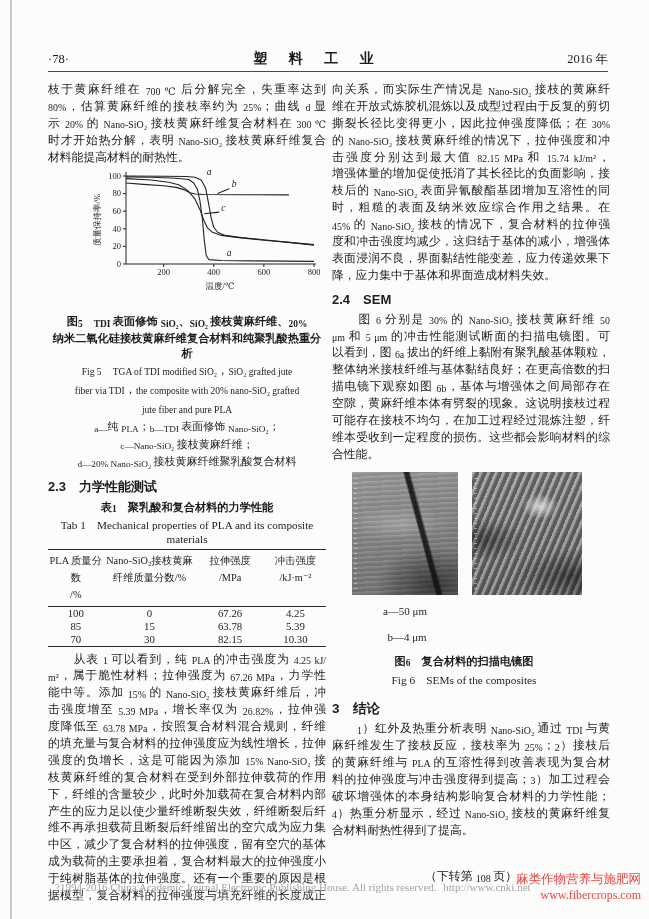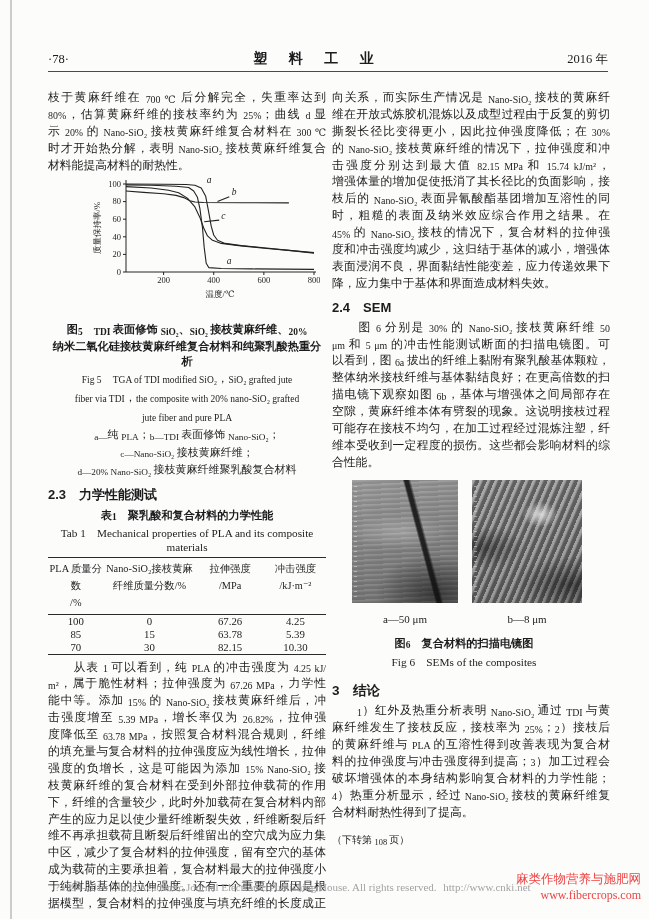--- a/index.html
+++ b/index.html
@@ -11,21 +11,21 @@
   .scan-edge{position:absolute;left:10px;top:0;bottom:0;width:1.5px;background:#cccccc;}
 
   
   .hdr{position:absolute;left:48px;top:50px;width:560px;display:flex;justify-content:space-between;align-items:baseline;}
   .hdr .pageno{font-size:12.5px;}
   .hdr .jtitle{font-size:14px;font-weight:700;letter-spacing:9px;}
   .hdr .year{font-size:12.5px;}
   .hdr-rule{position:absolute;left:48px;top:71px;width:560px;height:0;border-top:1.5px solid #4a4a4a;}
 
   
-  .col{position:absolute;top:89px;width:278px;}
+  .col{position:absolute;top:81px;width:278px;}
   .col-left{left:48px;}
   .col-right{left:332px;}
 
   .line{
     font-size:11.8px;line-height:16.9px;height:16.9px;overflow:hidden;
     text-align:justify;text-align-last:justify;
   }
   .line.end{text-align-last:left;}
   .lt{font-size:0.84em;position:relative;top:1.5px;font-family:"Liberation Serif","DejaVu Serif",serif;}
 
@@ -70,29 +70,29 @@
     width:110px;
     background:
       radial-gradient(26px 18px at 62% 28%, rgba(230,230,230,.85), transparent 70%),
       radial-gradient(80px 40px at 90% 85%, rgba(0,0,0,.45), transparent 70%),
       radial-gradient(60px 30px at 10% 55%, rgba(0,0,0,.4), transparent 70%),
       repeating-linear-gradient(113deg, rgba(255,255,255,.25) 0 2px, rgba(30,30,30,.4) 4px 7px),
       linear-gradient(#8d8d8d,#767676);
   }
   .sem .meta-strip{position:absolute;left:2px;top:6px;bottom:6px;width:3px;
       background:repeating-linear-gradient(#ddd 0 1px, transparent 1px 5px);opacity:.55;}
-  .sem-caps{display:flex;gap:14px;margin:9px 0 12px 20px;}
+  .sem-caps{display:flex;gap:14px;margin:9px 0 12px 20px;flex-direction:column;}
   .sem-caps span{font-size:11px;text-align:center;}
   .sem-caps .c1{width:106px;}
   .sem-caps .c2{width:110px;}
   .fig6cap{width:244px;margin-left:10px;text-align:center;}
   .fig6cap .cap-cn-line{margin-top:9px;}
   .fig6cap .cap-en-line{line-height:20px;}
 
-  .cont-line{text-align:left;font-size:10px;margin-top:13px;}
+  .cont-line{text-align:center;font-size:12px;margin-top:30px;}
 
   
   .footer{position:absolute;left:55px;top:881px;width:585px;font-size:11px;color:#a3a3a3;white-space:nowrap;}
   .footer .cpy{margin-right:4px;}
   .wm{position:absolute;right:8px;top:871px;text-align:right;color:#ef4444;line-height:16px;}
   .wm .wm1{font-size:12.5px;}
   .wm .wm2{font-size:12px;}
 </style>
 </head>
 <body>
@@ -269,21 +269,21 @@
   <div class="sem-row">
     <div class="sem sem-a">
         <div class="meta-strip"></div>
       </div>
     <div class="sem sem-b">
         <div class="meta-strip"></div>
       </div>
   </div>
   <div class="sem-caps">
     <span class="c1"><span class="lt">a—50 μm</span></span>
-    <span class="c2"><span class="lt">b—8 μm</span></span>
+    <span class="c2"><span class="lt">b—4 μm</span></span>
   </div>
   <div class="fig6cap">
     <div class="cap-cn-line">图<span class="lt">6</span>　复合材料的扫描电镜图</div>
     <div class="cap-en-line">Fig 6　SEMs of the composites</div>
   </div>
 
   <div class="sec-h big">3　结论</div>
 
   <div>
       <div class="line">　　<span class="lt">1</span>）红外及热重分析表明 <span class="lt">Nano-SiO₂ </span>通过 <span class="lt">TDI </span>与黄</div>

